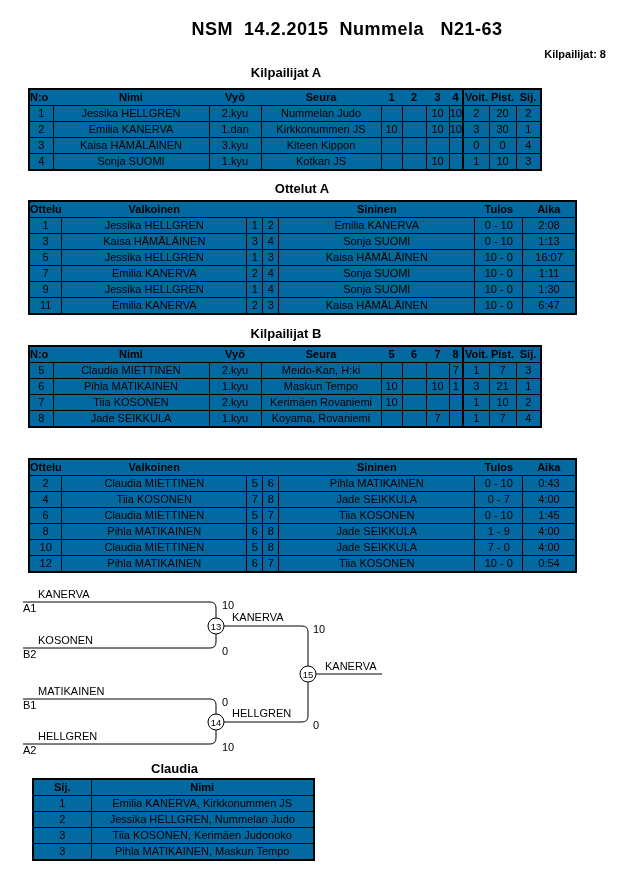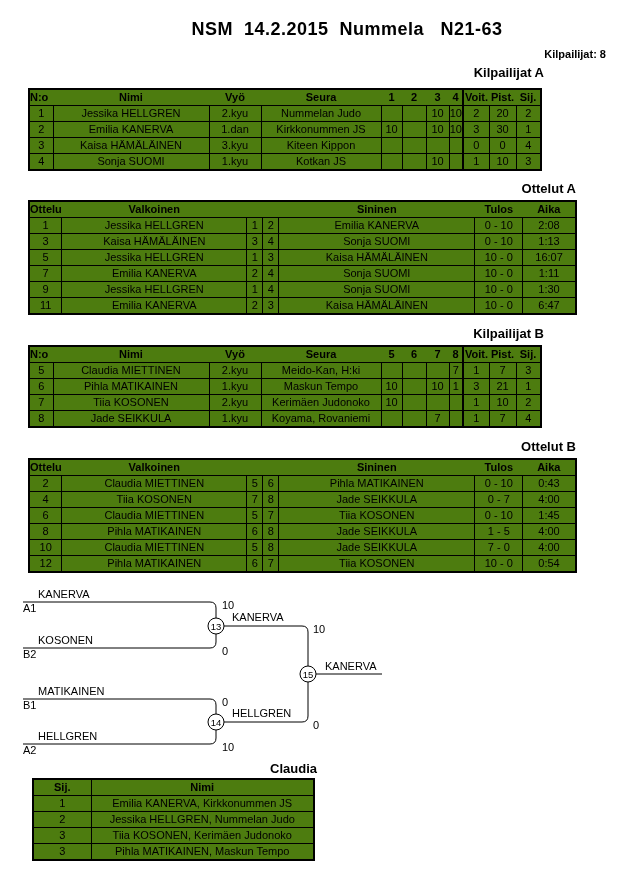--- a/index.html
+++ b/index.html
@@ -2,28 +2,28 @@
 <html><head>
 <meta charset="utf-8">
 <title>NSM 14.2.2015 Nummela N21-63</title>
 <style>
   html,body { margin:0; padding:0; background:#fff; }
   #page { position:relative; width:630px; height:891px; background:#ffffff;
           font-family:"Liberation Sans", sans-serif; color:#000; overflow:hidden; }
   .title  { position:absolute; top:19px; left:0; width:630px; text-align:center;
             font-size:18px; font-weight:bold; white-space:pre; letter-spacing:0.5px;padding-left:32px; }
   .klabel { position:absolute; top:48px; right:24px; font-size:11px; font-weight:bold; }
-  .h2 { position:absolute; font-size:13px; font-weight:bold; text-align:right; }
+  .h2 { position:absolute; font-size:13px; font-weight:bold; text-align:center; }
   #h-ka  { left:28px; width:516px; top:65px;  }
   #h-oa  { left:28px; width:548px; top:181px; }
   #h-kb  { left:28px; width:516px; top:326px; }
   #h-ob  { left:28px; width:548px; top:439px; }
   #h-tul { left:32px; width:285px; top:761px; }
   table.tbl { position:absolute; border-collapse:collapse; table-layout:fixed;
-              border:2px solid #000; background:#4d7c0f;padding-left:28px; }
+              border:2px solid #000; background:#0369a1;padding-left:28px; }
   #t-ka { left:28px; top:88px;  }
   #t-oa { left:28px; top:200px; }
   #t-kb { left:28px; top:345px; }
   #t-ob { left:28px; top:458px; }
   #t-tul{ left:32px; top:778px; }
   .tbl td, .tbl th { border:1px solid #000; height:15px; padding:0;
                      font-size:11px; line-height:15px; white-space:nowrap; overflow:hidden; }
   .tbl th { font-weight:bold; border-left:none; border-right:none; }
   .tbl th.vb { border-left:1px solid #000; }
   .thickL { border-left:2px solid #000 !important; }
@@ -261,21 +261,21 @@
       <td class="c">10</td>
       <td class="c">1</td>
       <td class="c thickL">3</td>
       <td class="c">21</td>
       <td class="c">1</td>
     </tr>
     <tr>
       <td class="c">7</td>
       <td class="l">Tiia KOSONEN</td>
       <td class="c">2.kyu</td>
-      <td class="l">Kerimäen Judonoko</td>
+      <td class="l">Kerimäen Rovaniemi</td>
       <td class="c">10</td>
       <td class="c"></td>
       <td class="c"></td>
       <td class="c"></td>
       <td class="c thickL">1</td>
       <td class="c">10</td>
       <td class="c">2</td>
     </tr>
     <tr>
       <td class="c">8</td>
@@ -286,21 +286,20 @@
       <td class="c"></td>
       <td class="c">7</td>
       <td class="c"></td>
       <td class="c thickL">1</td>
       <td class="c">7</td>
       <td class="c">4</td>
     </tr>
   </tbody>
     </table>
 
-  <div class="h2" id="h-ob">Ottelut B</div>
 
   <table class="tbl" id="t-ob">
     <colgroup>
         <col style="width:30px">
         <col style="width:185px">
         <col style="width:16px">
         <col style="width:16px">
         <col style="width:196px">
         <col style="width:48px">
         <col style="width:53px">
@@ -341,21 +340,21 @@
       <td class="l">Tiia KOSONEN</td>
       <td class="c">0 - 10</td>
       <td class="c">1:45</td>
     </tr>
     <tr>
       <td class="c">8</td>
       <td class="l">Pihla MATIKAINEN</td>
       <td class="c">6</td>
       <td class="c">8</td>
       <td class="l">Jade SEIKKULA</td>
-      <td class="c">1 - 5</td>
+      <td class="c">1 - 9</td>
       <td class="c">4:00</td>
     </tr>
     <tr>
       <td class="c">10</td>
       <td class="l">Claudia MIETTINEN</td>
       <td class="c">5</td>
       <td class="c">8</td>
       <td class="l">Jade SEIKKULA</td>
       <td class="c">7 - 0</td>
       <td class="c">4:00</td>

